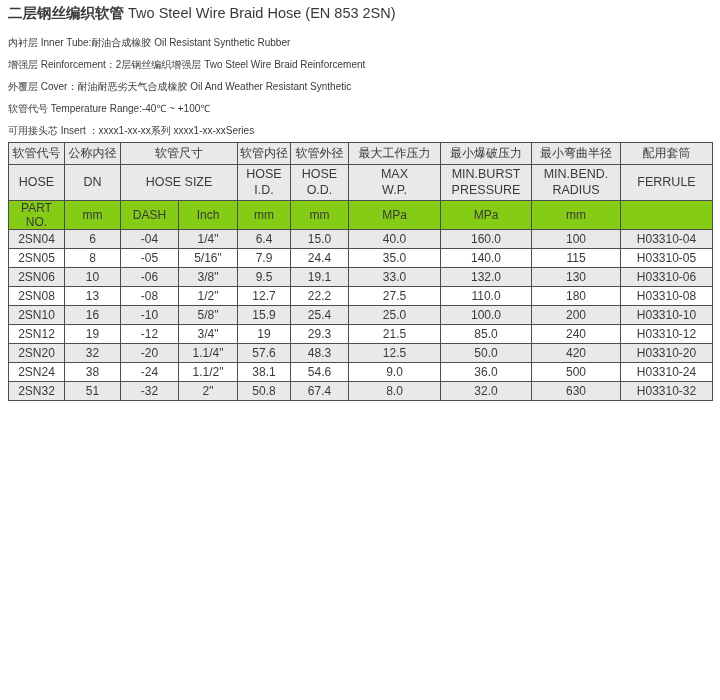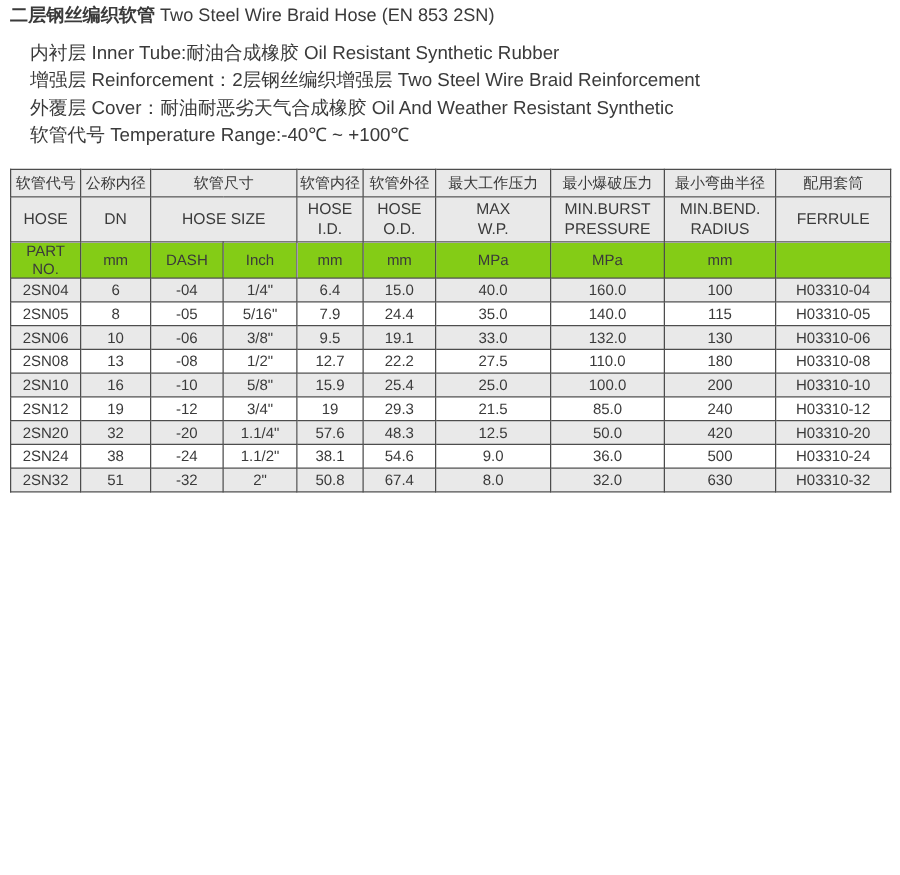--- a/index.html
+++ b/index.html
@@ -15,31 +15,29 @@
   .title {
     font-size: 14.5px;
     line-height: 20px;
     margin: 3px 0 9px 0;
     white-space: nowrap;
   }
   .title .zh { font-weight: bold; }
 
   .specs { margin: 0; }
   .specs .spec-line {
-    font-size: 15px;
+    font-size: 10px;
     line-height: 22px;
     white-space: nowrap;
-    margin-left: 16px;
   }
 
   table.spec-table {
     border-collapse: collapse;
     table-layout: fixed;
     width: 704px;
-    margin-top: 15px;
   }
   .spec-table th, .spec-table td {
     border: 1px solid #4d4d4d;
     text-align: center;
     vertical-align: middle;
     font-weight: normal;
     padding: 0;
     overflow: hidden;
   }
   .hdr-zh th {
@@ -74,20 +72,21 @@
   <div class="title">
     <span class="zh">二层钢丝编织软管</span>
     <span class="en">Two Steel Wire Braid Hose (EN 853 2SN)</span>
   </div>
 
   <div class="specs">
     <div class="spec-line">内衬层  Inner Tube:耐油合成橡胶 Oil Resistant Synthetic Rubber</div>
     <div class="spec-line">增强层 Reinforcement：2层钢丝编织增强层 Two Steel Wire Braid Reinforcement</div>
     <div class="spec-line">外覆层 Cover：耐油耐恶劣天气合成橡胶 Oil And Weather Resistant Synthetic</div>
     <div class="spec-line">软管代号 Temperature Range:-40℃ ~ +100℃</div>
+    <div class="spec-line">可用接头芯 Insert ：xxxx1-xx-xx系列 xxxx1-xx-xxSeries</div>
   </div>
 
   <table class="spec-table">
     <colgroup>
       <col style="width:56px">
         <col style="width:56px">
         <col style="width:58px">
         <col style="width:59px">
       <col style="width:53px">
         <col style="width:58px">

